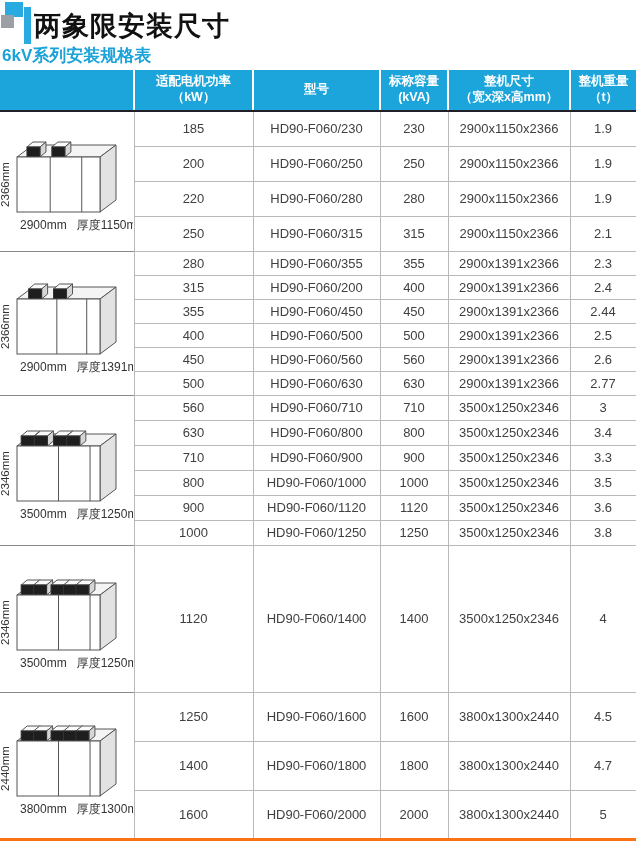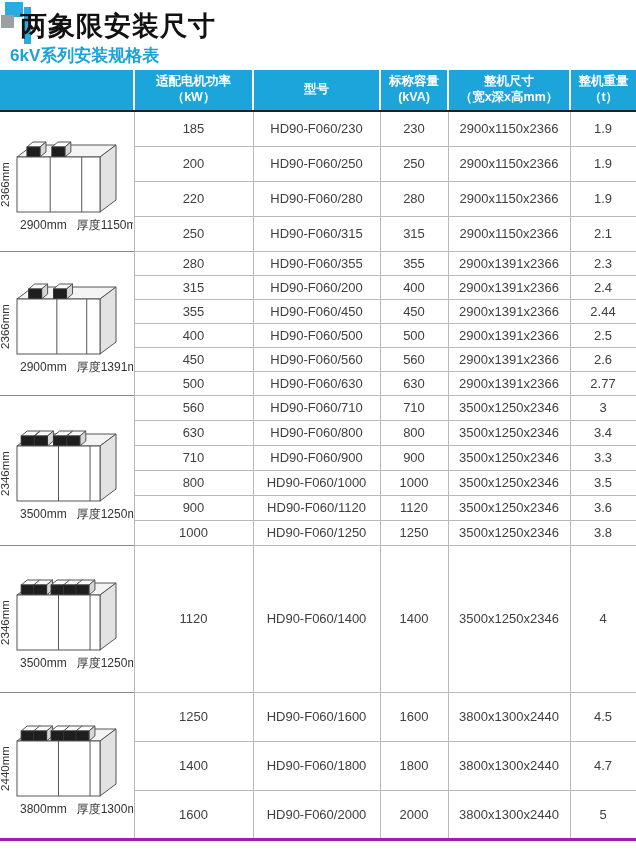--- a/index.html
+++ b/index.html
@@ -2,24 +2,24 @@
 <html><head>
 <meta charset="utf-8">
 <style>
   html,body{margin:0;padding:0;background:#fff;}
   body{width:636px;height:852px;font-family:"Liberation Sans","DejaVu Sans",sans-serif;color:#3d3d3d;overflow:hidden;}
   .title-block{position:relative;height:64px;padding-left:2px;}
   .title-icon{position:absolute;left:1px;top:2px;width:30px;height:44px;}
   .ti-sq1{position:absolute;left:4px;top:0;width:18px;height:15px;background:#29abe2;}
   .ti-sq2{position:absolute;left:0;top:13px;width:13px;height:13px;background:#9aa0a6;}
   .ti-bar{position:absolute;left:23px;top:5px;width:7px;height:37px;background:#29abe2;}
-  .page-title{position:absolute;left:20px;top:8px;font-size:27px;font-weight:bold;color:#111;letter-spacing:1px;}
-  .page-subtitle{position:absolute;left:2px;top:44px;font-size:17px;font-weight:bold;color:#1ba2d8;margin-left:8px;}
+  .page-title{position:absolute;left:34px;top:8px;font-size:27px;font-weight:bold;color:#111;letter-spacing:1px;}
+  .page-subtitle{position:absolute;left:2px;top:44px;font-size:17px;font-weight:bold;color:#1ba2d8;}
   table.spec{border-collapse:collapse;width:636px;table-layout:fixed;margin-top:6px;
-    border-bottom:3px solid #a21caf;}
+    border-bottom:3px solid #f97316;}
   table.spec td,table.spec th{padding:0;text-align:center;vertical-align:middle;}
   thead th{background:#1ca5db;color:#fff;font-size:12.5px;font-weight:bold;height:40px;
     border-right:2px solid #fff;border-bottom:2px solid #20202a;line-height:1.25;}
   thead th:last-child{border-right:none;}
   tbody td.data{font-size:13px;color:#404040;border:1px solid #b9b9b9;background:#fff;}
   tbody td.data:last-child{border-right:1px solid #b9b9b9;margin-top:17px;}
   tbody tr.group-start td{border-top:1px solid #8a8a8a;}
   td.diagram-cell{border:none;border-right:1px solid #b9b9b9;border-top:1px solid #8a8a8a;background:#fff;}
   tr.h1{height:35px;} tr.h2{height:24px;} tr.h3{height:25px;} tr.h4{height:147px;} tr.h5{height:49px;}
   svg text{font-family:"Liberation Sans","DejaVu Sans",sans-serif;}

